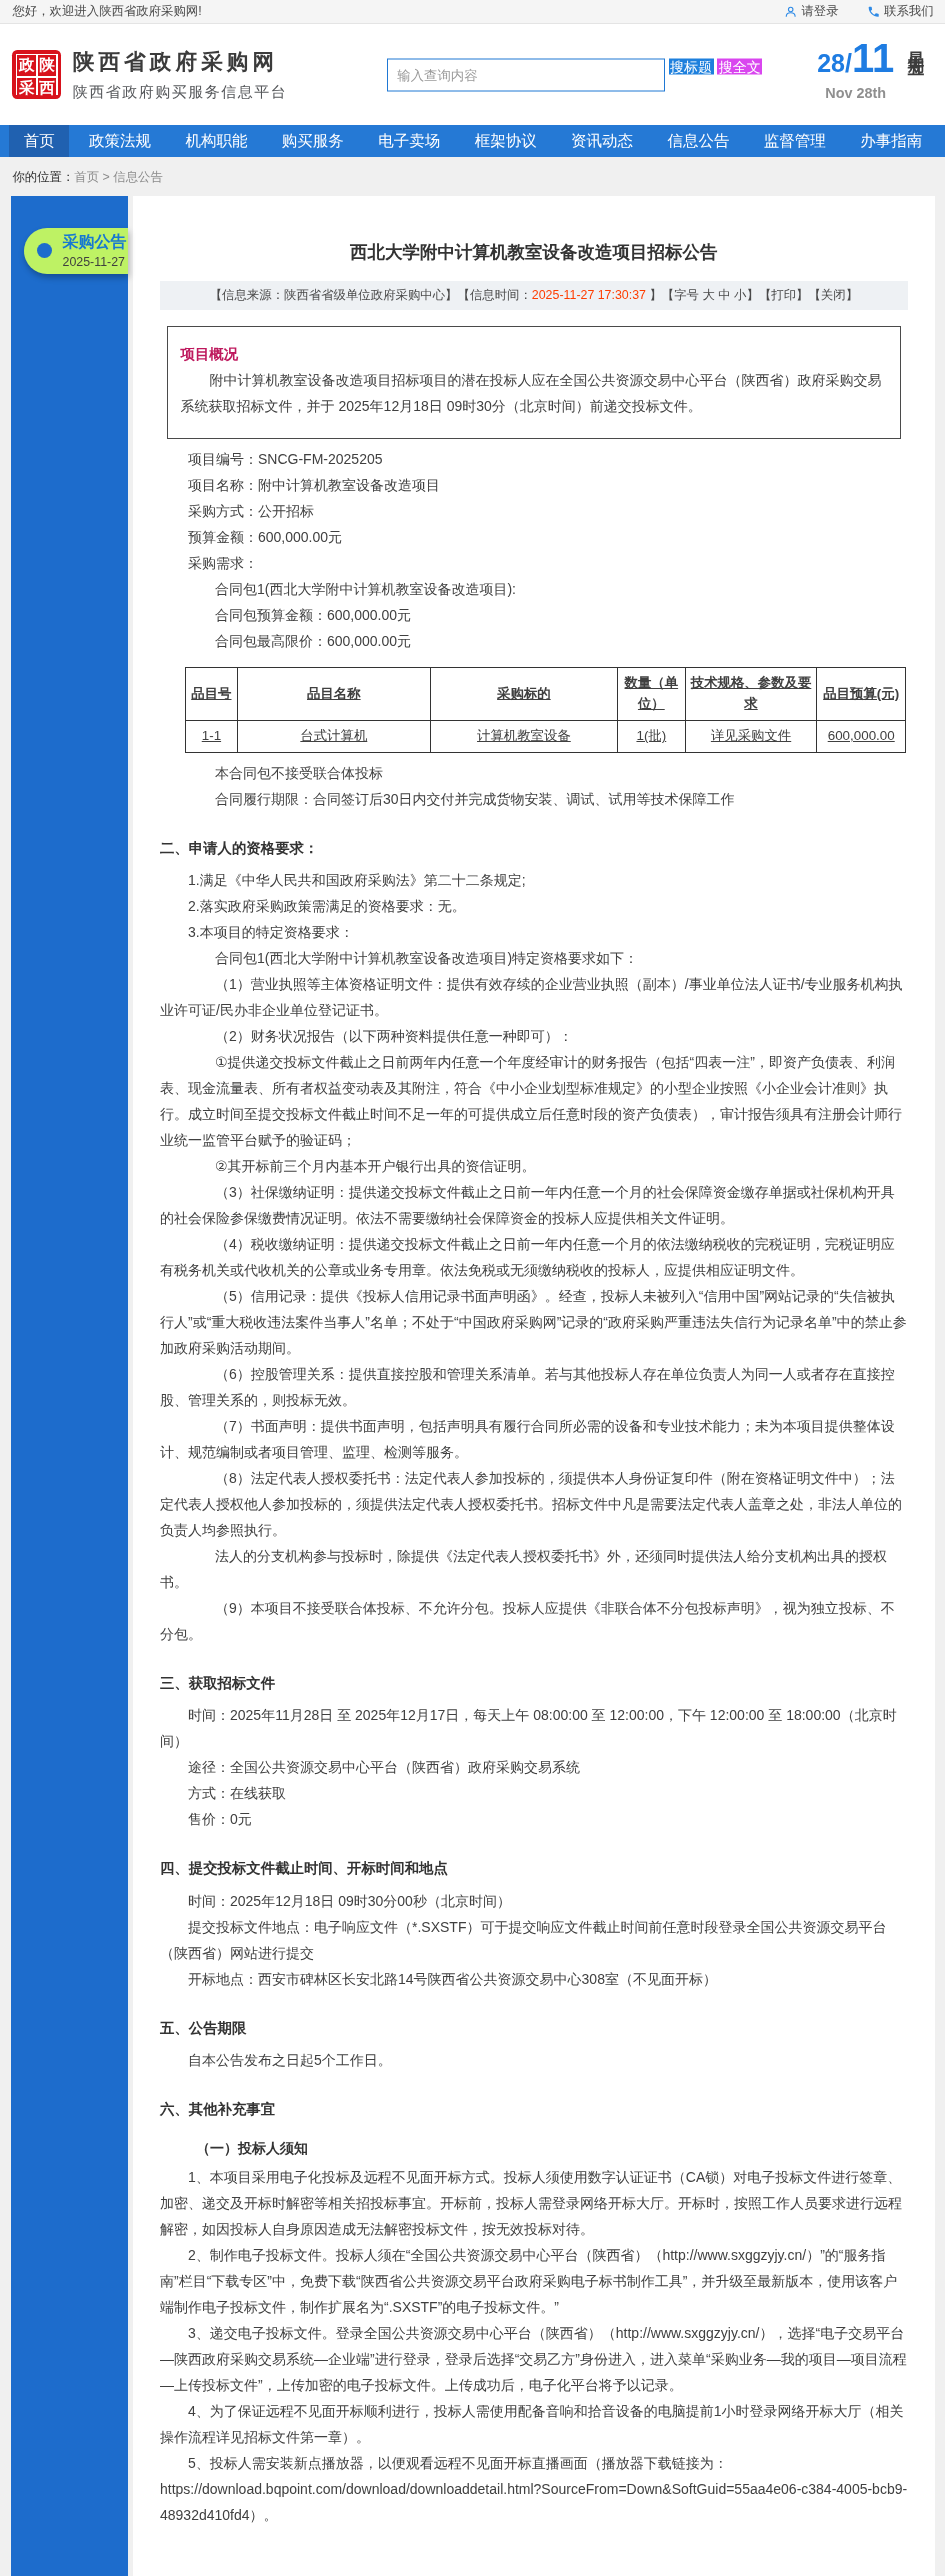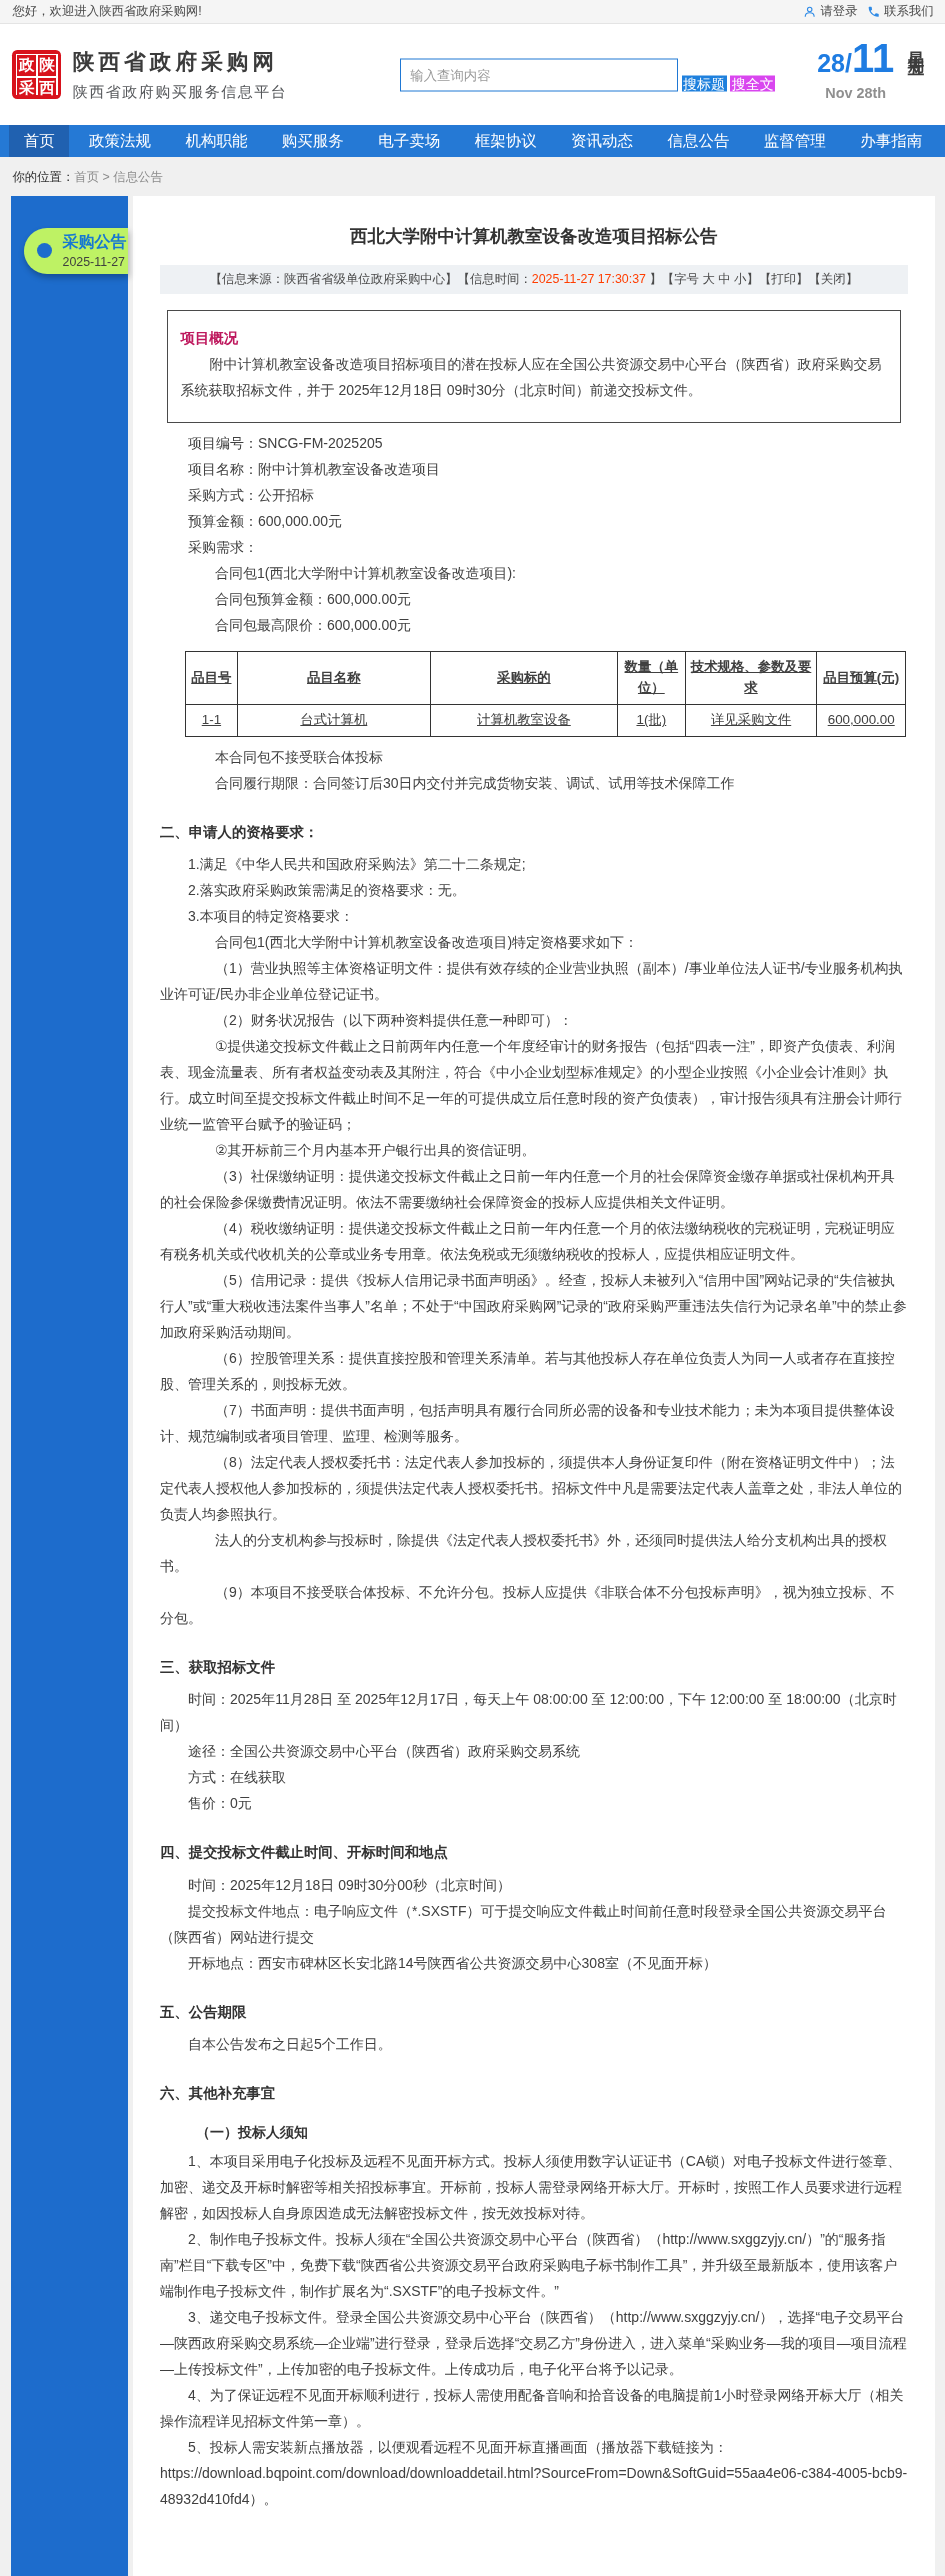--- a/index.html
+++ b/index.html
@@ -8,21 +8,21 @@
     width: 946px; min-height: 2846px;
     background: #f0f0f0;
     font-family: "Liberation Sans", "DejaVu Sans", sans-serif;
     color: #404040;
   }
   
   .topbar {
     height: 24px; background: #f5f5f5; border-bottom: 0.5px solid #e4e4e4;
     display: flex; align-items: center; padding: 0 12.4px; font-size: 12.4px; color: #4a4a4a;
   }
-  .topbar-right { margin-left: auto; display: flex; align-items: flex-start; gap: 9px; }
+  .topbar-right { margin-left: auto; display: flex; align-items: flex-start; gap: 28px; }
   .topbar-link { display: flex; align-items: center; gap: 4.1px; cursor: pointer; color:#4a4a4a; }
   .topbar-link svg { display:block; }
   
   .header { height: 101px; background: #fff; position: relative; display: flex; align-items: center; padding: 0 12.4px; }
   .logo {
     width: 49px; height: 49px; background: #fff; flex: 0 0 auto;
   }
   .logo-grid {
     width: 49px; height: 49px; background: #d8121c; border-radius: 5.2px; padding: 3.6px;
   }
@@ -30,21 +30,21 @@
     width: 100%; height: 100%; background: #fff; padding: 1.5px;
     display: grid; grid-template-columns: 1fr 1fr; grid-template-rows: 1fr 1fr; gap: 1.5px;
   }
   .logo-inner span {
     background: #d8121c; color: #fff; font-weight: bold; font-size: 15.5px;
     display: flex; align-items: center; justify-content: center;
   }
   .site-titles { margin-left: 11.3px; }
   .site-title { font-size: 21.6px; font-weight: bold; color: #3b3b3b; letter-spacing: 4.1px; }
   .site-subtitle { font-size: 15px; color: #55575a; letter-spacing: 1.5px; margin-top: 6.2px; }
-  .search { position: absolute; left: 400px; top: 50%; transform: translateY(-50%); display: flex; align-items: flex-end; }
+  .search { position: absolute; left: 387px; top: 50%; transform: translateY(-50%); display: flex; align-items: flex-start; }
   .search-input {
     width: 278px; height: 33px; border: 1.5px solid #1f78d4; background: #fff;
     font-size: 13.4px; padding: 0 9.3px; color: #333; outline: none;
     font-family: "Liberation Sans","DejaVu Sans",sans-serif;
   }
   .search-input::placeholder { color: #9a9a9a; }
   .btn-search { height: 16px; width: 45px; border: none; color: #fff; font-size: 14px; cursor: pointer;
     font-family: "Liberation Sans","DejaVu Sans",sans-serif; }
   .btn-title { background: #1e80dd; margin-left: 3.6px; }
   .btn-full { background: #d946ef; margin-left: 3.6px; }
@@ -73,21 +73,21 @@
     position: absolute; left: 13px; right: 0; top: 32px; height: 46px; background: #bef264;
     border-radius: 23px 0 0 23px; box-shadow: 1px 3.6px 6.2px rgba(0,0,0,.28);
     display: flex; align-items: center; padding-left: 12.4px;
   }
   .side-dot { width: 15.5px; height: 15.5px; border-radius: 50%; background: #1d6ccc; flex: 0 0 auto; }
   .side-texts { margin-left: 10.3px; }
   .side-tag-label { color: #1778d2; font-size: 16px; font-weight: bold; }
   .side-tag-date { color: #3f3f3f; font-size: 12.4px; margin-top: 1.5px; }
   .main { margin-left: 133px; margin-right: 11.3px; background: #fff; min-height: 2648px; padding: 3.1px 27px 36px; }
   
-  .art-title { text-align: center; font-size: 17.5px; font-weight: bold; color: #333; margin-top: 25px; }
+  .art-title { text-align: center; font-size: 17.5px; font-weight: bold; color: #333; margin-top: 41px; }
   .meta {
     margin-top: 17.5px; background: #eef1f4; height: 29px; line-height: 29px;
     text-align: center; font-size: 12.4px; color: #4a4a4a; white-space: nowrap;
   }
   .meta .time { color: #ff3d00; }
   .meta .mlink { cursor: pointer; }
   .overview {
     margin: 15.5px 7.2px 0; border: 0.5px solid #4a4a4a; padding: 14.4px 12.4px 18.5px;
   }
   .overview-h { font-size: 14.4px; font-weight: bold; color: #be185d; line-height: 26px; }

